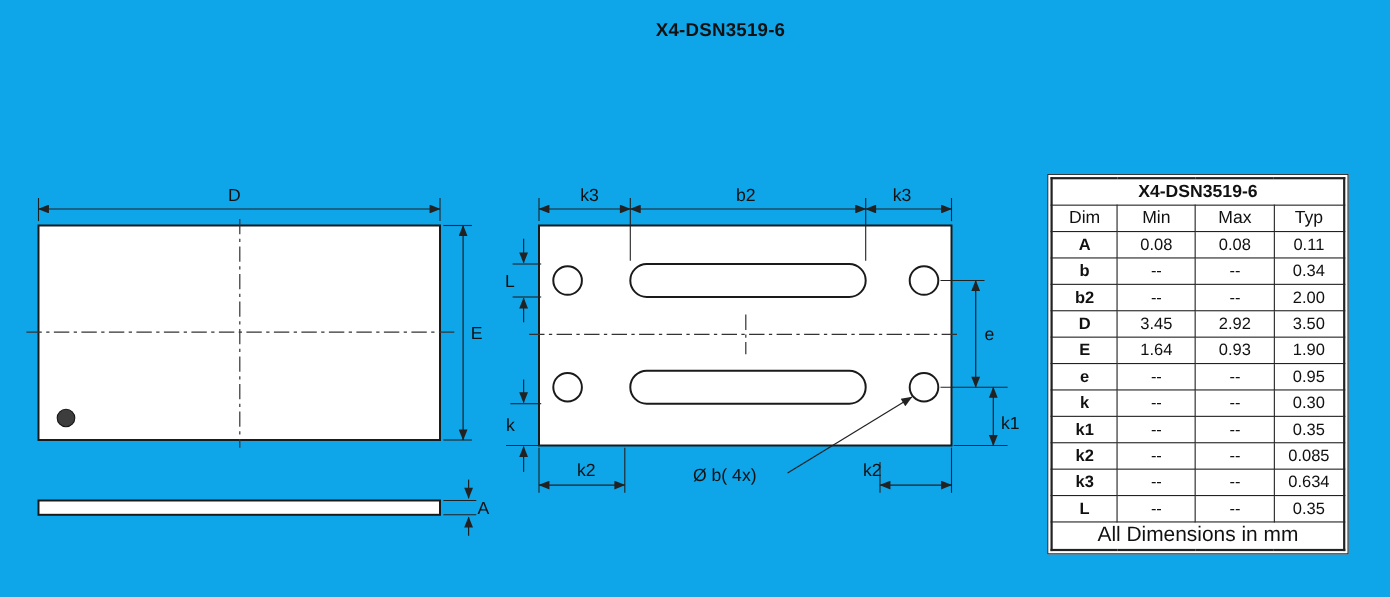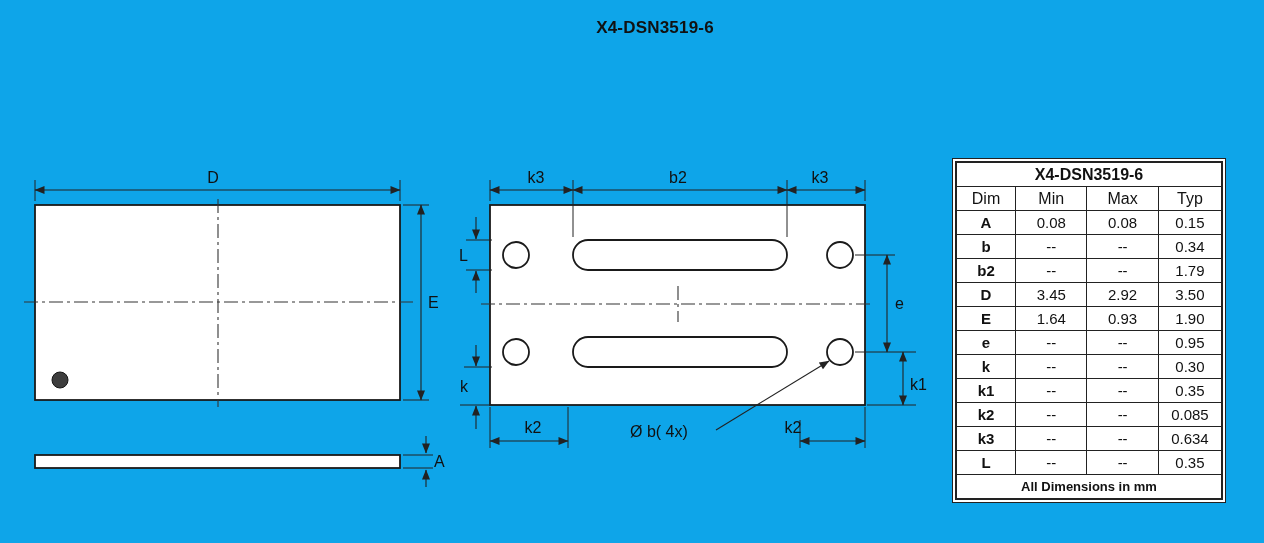--- a/index.html
+++ b/index.html
@@ -13,21 +13,21 @@
   .dim{stroke:#222;stroke-width:1.1;fill:none;}
   .center{stroke:#333;stroke-width:1.1;stroke-dasharray:14 4 3 4;fill:none;}
   .lbl{font-family:"Liberation Sans",sans-serif;font-size:16px;fill:#111;}
   .table-wrap{position:absolute;left:952px;top:158px;border:1.5px solid #222;
               background:#fff;padding:2px;}
   .dim-table{border-collapse:collapse;border:2px solid #222;font-size:15px;width:268px;}
   .dim-table td{border:1px solid #222;padding:1px 4px;text-align:center;height:21px;}
   .tbl-title{font-weight:bold;font-size:16px;height:23px;}
   .hdr{font-weight:normal;font-size:16px;height:23px;}
   .dim-col{font-weight:bold;}
-  .tbl-footer{font-weight:bold;font-size:13px;height:25px;}
+  .tbl-footer{font-weight:normal;font-size:19px;height:25px;}
 </style>
 </head>
 <body>
 
 <div id="stage">
 
   <div id="title">X4-DSN3519-6</div>
 
   <svg width="1264" height="543" viewBox="0 0 1264 543">
     <defs>
@@ -135,33 +135,33 @@
         <tr>
           <td class="hdr">Dim</td>
           <td class="hdr">Min</td>
           <td class="hdr">Max</td>
           <td class="hdr">Typ</td>
         </tr>
         <tr>
           <td class="dim-col">A</td>
           <td>0.08</td>
           <td>0.08</td>
-          <td>0.15</td>
+          <td>0.11</td>
         </tr>
         <tr>
           <td class="dim-col">b</td>
           <td>--</td>
           <td>--</td>
           <td>0.34</td>
         </tr>
         <tr>
           <td class="dim-col">b2</td>
           <td>--</td>
           <td>--</td>
-          <td>1.79</td>
+          <td>2.00</td>
         </tr>
         <tr>
           <td class="dim-col">D</td>
           <td>3.45</td>
           <td>2.92</td>
           <td>3.50</td>
         </tr>
         <tr>
           <td class="dim-col">E</td>
           <td>1.64</td>

